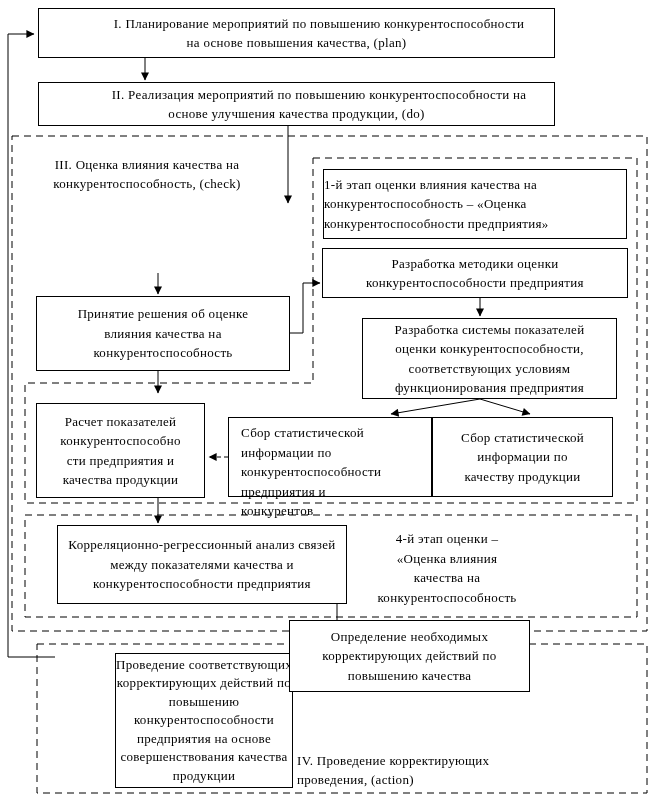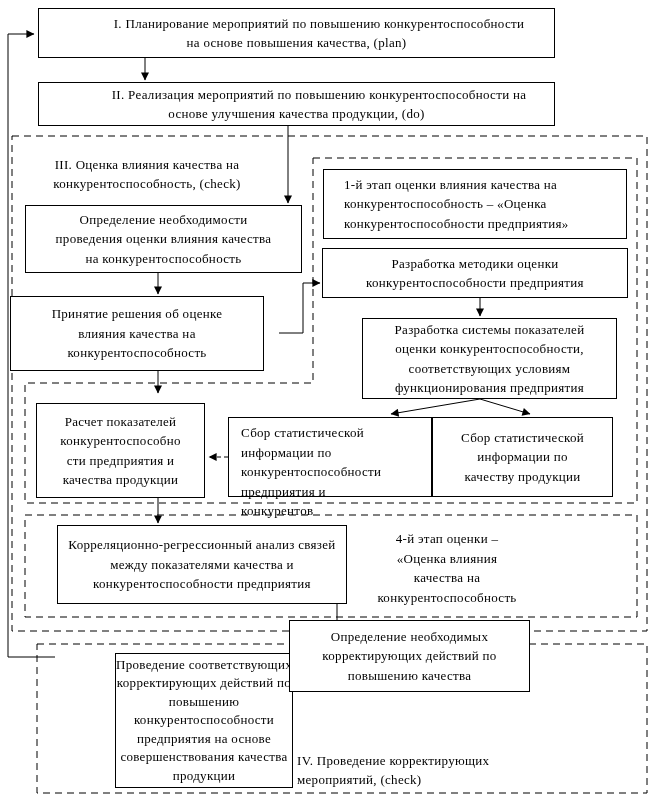--- a/index.html
+++ b/index.html
@@ -17,22 +17,22 @@
   .label{
     position:absolute;box-sizing:border-box;display:flex;align-items:center;justify-content:center;
     text-align:center;white-space:pre-line;background:transparent;
   }
   .left-align{justify-content:flex-start;text-align:left;}
   
   [data-name="box-plan"]{left:38px;top:8px;width:517px;height:50px;text-indent:45px;}
   [data-name="box-do"]{left:38px;top:82px;width:517px;height:44px;text-indent:45px;}
   [data-name="section-check-label"]{left:28px;top:148px;width:238px;height:52px;}
   [data-name="box-determine-need"]{left:25px;top:205px;width:277px;height:68px;}
-  [data-name="box-decision"]{left:10px;top:296px;width:254px;height:75px;}
-  [data-name="box-stage1-title"]{left:323px;top:169px;width:304px;height:70px;padding-left:20px;}
+  [data-name="box-decision"]{left:36px;top:296px;width:254px;height:75px;}
+  [data-name="box-stage1-title"]{left:323px;top:169px;width:304px;height:70px;padding-left:0;}
   [data-name="box-method-development"]{left:322px;top:248px;width:306px;height:50px;}
   [data-name="box-indicator-system"]{left:362px;top:318px;width:255px;height:81px;}
   [data-name="box-stats-competitiveness"]{left:228px;top:417px;width:204px;height:80px;
       display:block;text-align:left;padding:5px 0 0 12px;overflow:visible;}
   [data-name="box-stats-quality"]{left:432px;top:417px;width:181px;height:80px;}
   [data-name="box-calc-indicators"]{left:36px;top:403px;width:169px;height:95px;}
   [data-name="box-correlation-analysis"]{left:57px;top:525px;width:290px;height:79px;}
   [data-name="label-stage2"]{left:352px;top:528px;width:190px;height:80px;}
   [data-name="box-corrective-implementation"]{left:75px;top:653px;width:178px;height:135px;line-height:1.42;margin-left:40px;}
   [data-name="box-corrective-quality"]{left:289px;top:620px;width:241px;height:72px;}
@@ -72,23 +72,20 @@
 
   <div class="node" data-name="box-do">II. Реализация мероприятий по повышению конкурентоспособности на
 основе улучшения качества продукции, (do)</div>
 
   <div class="node" data-name="box-plan">I. Планирование мероприятий по повышению конкурентоспособности
 на основе повышения качества, (plan)</div>
 
   <div class="label" data-name="section-check-label">III. Оценка влияния качества на
 конкурентоспособность, (check)</div>
 
-  <div class="node" data-name="box-determine-need">Определение необходимости
-проведения оценки влияния качества
-на конкурентоспособность</div>
 
   <div class="node" data-name="box-decision">Принятие решения об оценке
 влияния качества на
 конкурентоспособность</div>
 
   <div class="node left-align" data-name="box-stage1-title">1-й этап оценки влияния качества на
 конкурентоспособность – «Оценка
 конкурентоспособности предприятия»</div>
 
   <div class="node" data-name="box-method-development">Разработка методики оценки
@@ -129,15 +126,15 @@
 конкурентоспособности
 предприятия на основе
 совершенствования качества
 продукции</div>
 
   <div class="node" data-name="box-corrective-quality">Определение необходимых
 корректирующих действий по
 повышению качества</div>
 
   <div class="label" data-name="section-action-label">IV. Проведение корректирующих
-мероприятий, (check)</div>
+проведения, (action)</div>
 
 </div>
 
 </body></html>

